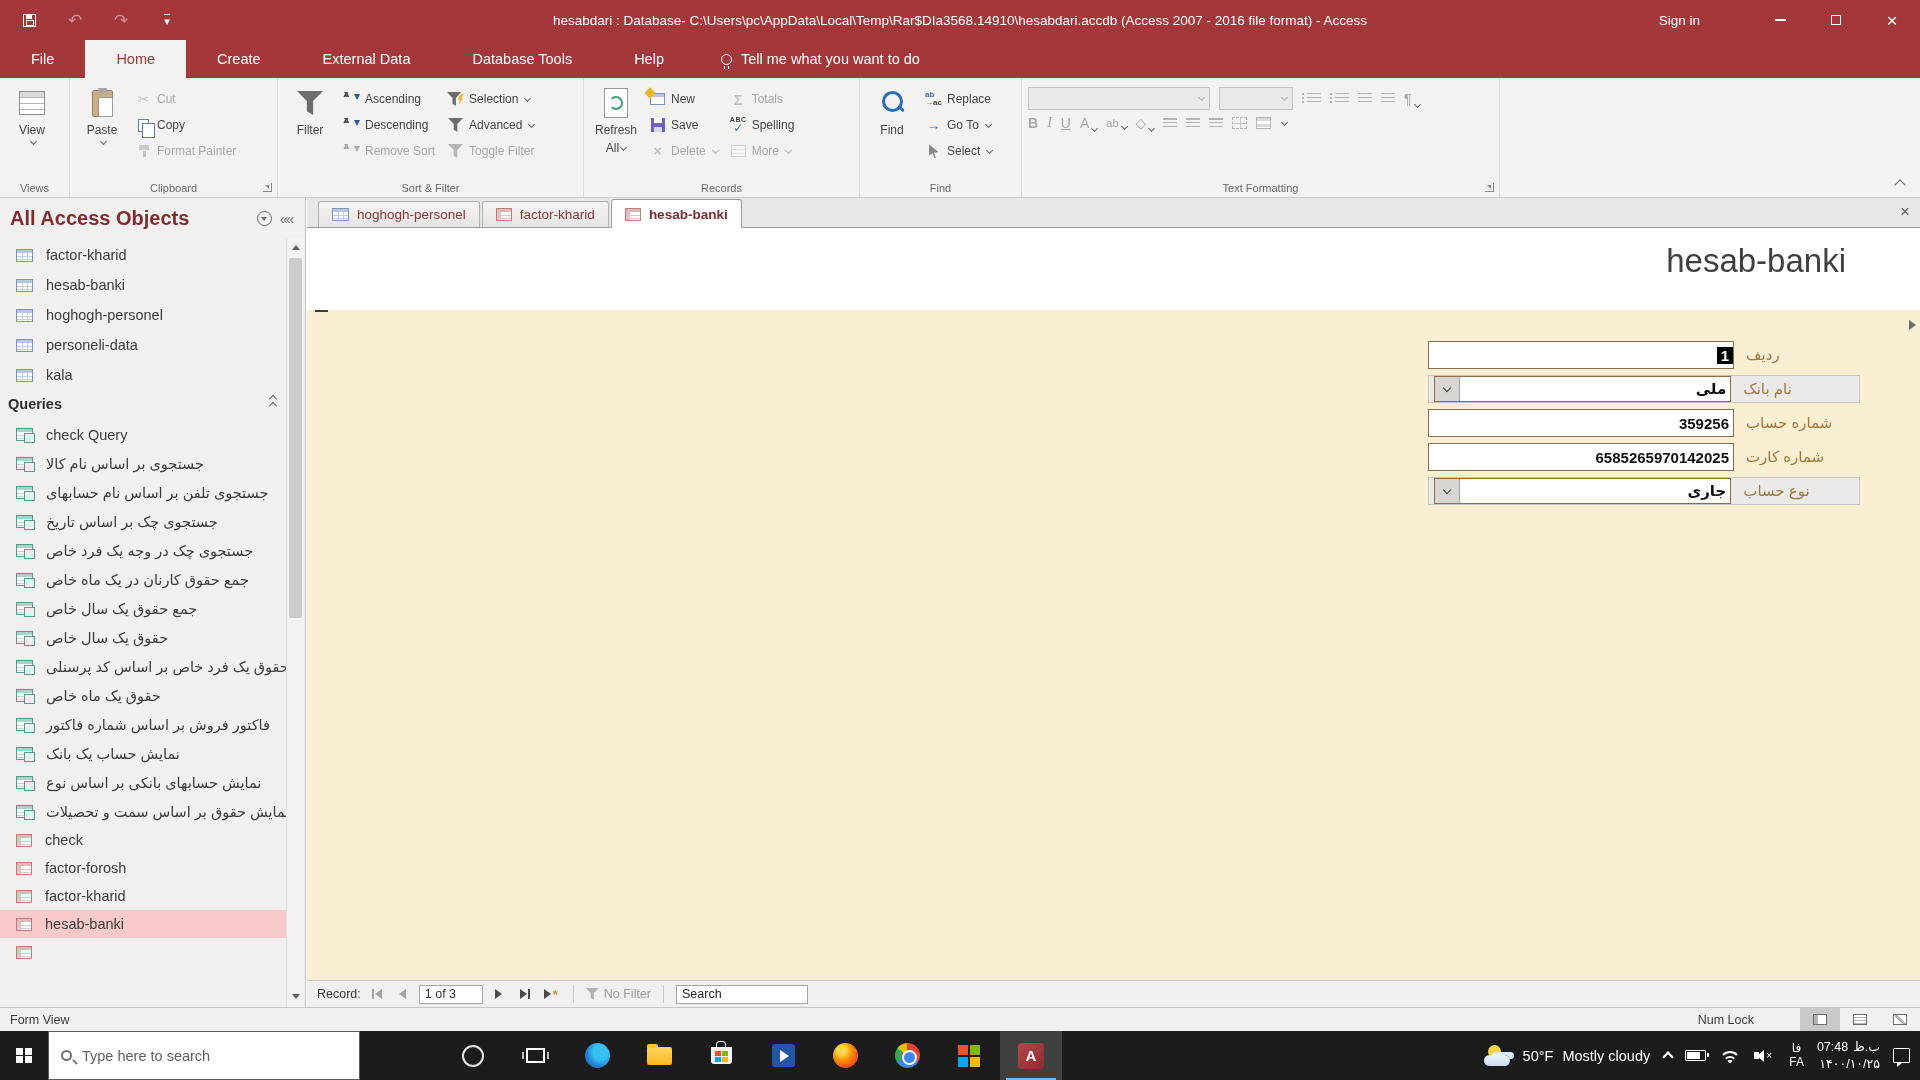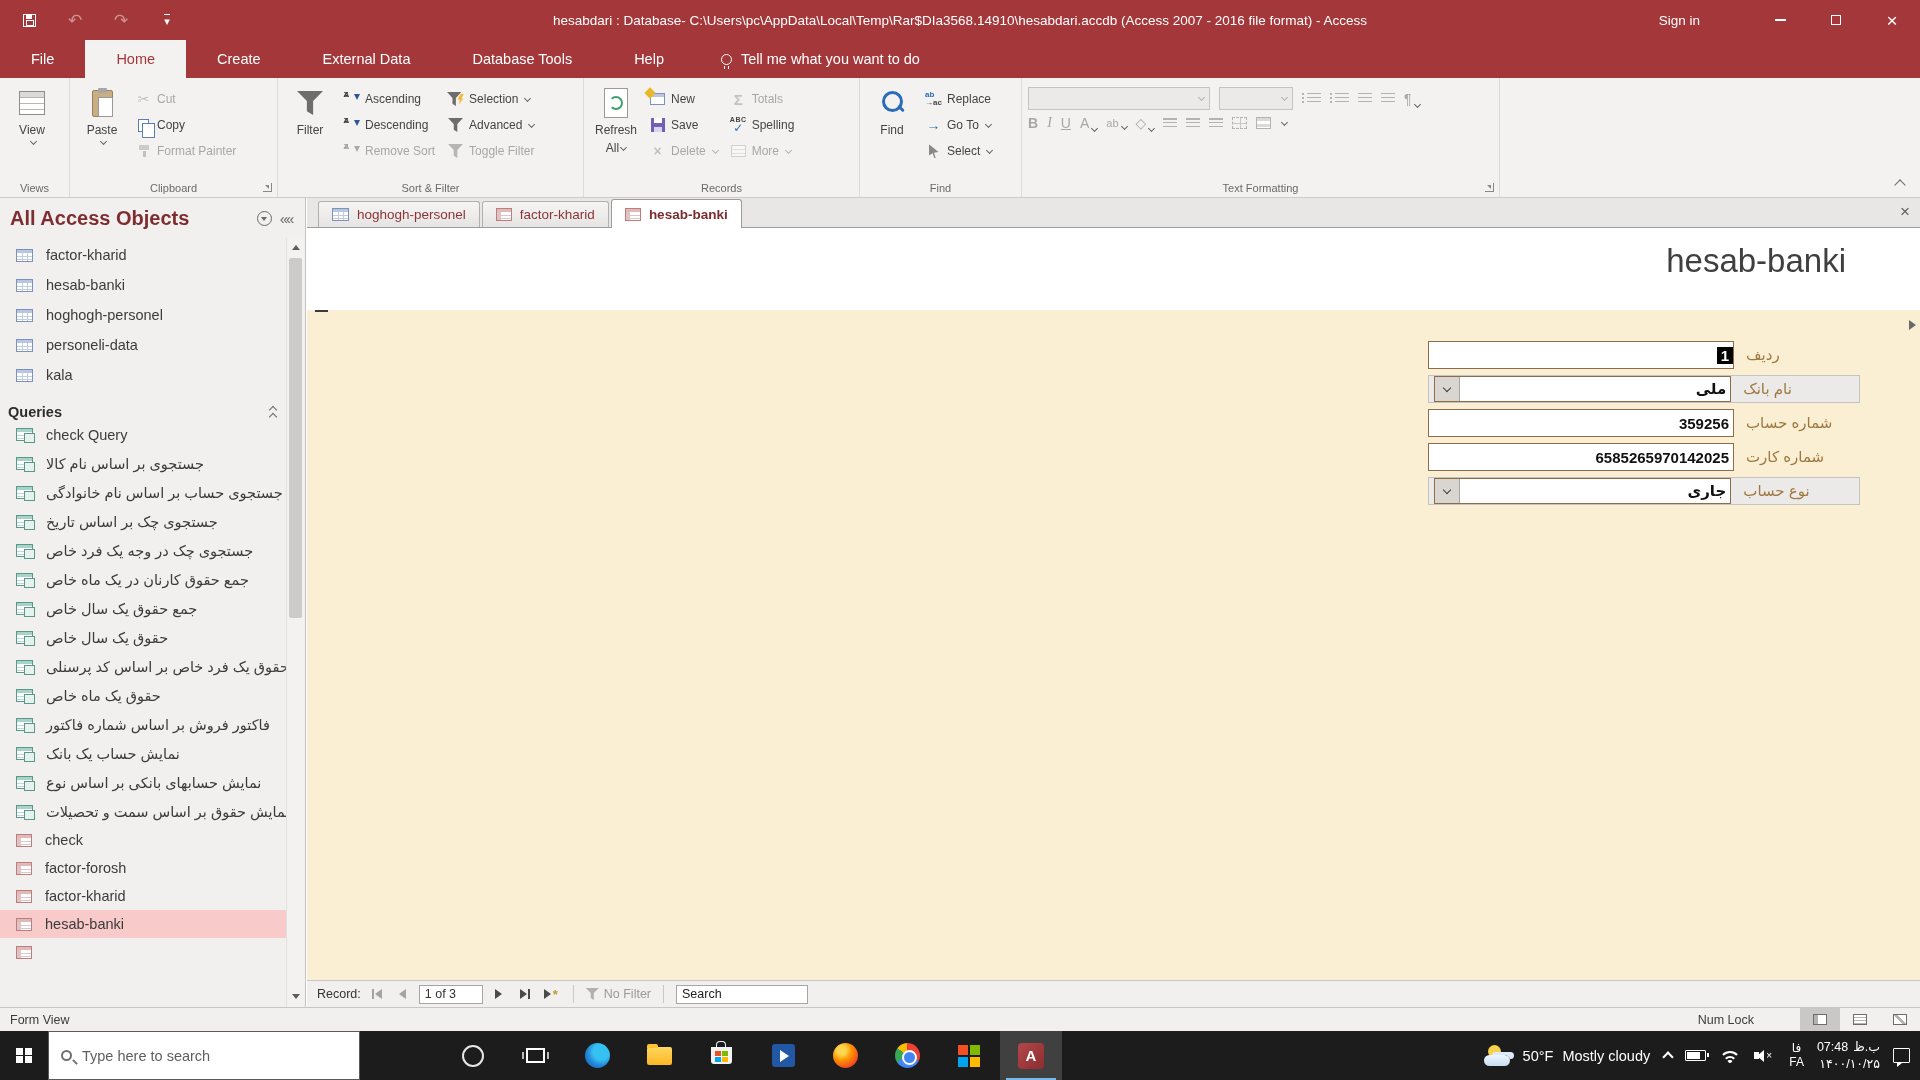--- a/index.html
+++ b/index.html
@@ -118,21 +118,21 @@
   .scr-arrow.up{top:0;}
   .scr-arrow.down{bottom:2px;}
   .tri-up{border-bottom:5px solid #5f5d5b;border-left:4px solid transparent;border-right:4px solid transparent;}
   .tri-down{border-top:5px solid #5f5d5b;border-left:4px solid transparent;border-right:4px solid transparent;}
   #nav-thumb{position:absolute;left:2px;top:20px;width:13px;height:360px;background:#cdcbc9;border-radius:2px;}
   #nav-list{position:absolute;left:0;top:40px;right:19px;bottom:0;padding-top:2px;}
   .nav-item{height:30px;display:flex;align-items:center;padding-left:16px;gap:13px;font-size:14.5px;color:#3b3b3b;}
   .nav-item.qrow{height:29px;}
   .nav-item.frow2{height:28px;}
   .nav-item.selected{background:#f8caca;}
-  .nav-sect{height:30px;display:flex;align-items:flex-end;padding:6px 10px 0 8px;font-size:14.5px;font-weight:700;color:#2e2d2c;}
+  .nav-sect{height:30px;display:flex;align-items:flex-start;padding:6px 10px 0 8px;font-size:14.5px;font-weight:700;color:#2e2d2c;}
   .nav-sect .dblchev{margin-left:auto;display:flex;flex-direction:column;gap:1px;}
   .dblchev i{width:6px;height:6px;border-left:1.5px solid #6b6a68;border-top:1.5px solid #6b6a68;transform:rotate(45deg);display:block;}
   .nav-label{white-space:nowrap;}
   
   .tbl-icon{width:17px;height:13px;border:1px solid #7d91bd;background:
     linear-gradient(#b9c6e0 0 3px,transparent 3px),
     linear-gradient(90deg,transparent 0 5px,#c3cde2 5px 6px,transparent 6px 10px,#c3cde2 10px 11px,transparent 11px),
     linear-gradient(transparent 0 6px,#c3cde2 6px 7px,transparent 7px 9px,#c3cde2 9px 10px,transparent 10px),#fff;flex:none;}
   .qry-icon{width:17px;height:13px;border:1px solid #58998c;position:relative;background:
     linear-gradient(#a9d3c6 0 3px,transparent 3px),
@@ -591,21 +591,21 @@
       <div class="nav-item qrow">
           <span class="qry-icon"></span>
           <span class="nav-label">check Query</span>
         </div>
         <div class="nav-item qrow">
           <span class="qry-icon"></span>
           <span class="nav-label">جستجوی بر اساس نام کالا</span>
         </div>
         <div class="nav-item qrow">
           <span class="qry-icon"></span>
-          <span class="nav-label">جستجوی حساب بر اساس نام خانوادگی</span>
+          <span class="nav-label">جستجوی تلفن بر اساس نام حسابهای</span>
         </div>
         <div class="nav-item qrow">
           <span class="qry-icon"></span>
           <span class="nav-label">جستجوی چک بر اساس تاریخ</span>
         </div>
         <div class="nav-item qrow">
           <span class="qry-icon"></span>
           <span class="nav-label">جستجوی چک در وجه یک فرد خاص</span>
         </div>
         <div class="nav-item qrow">

